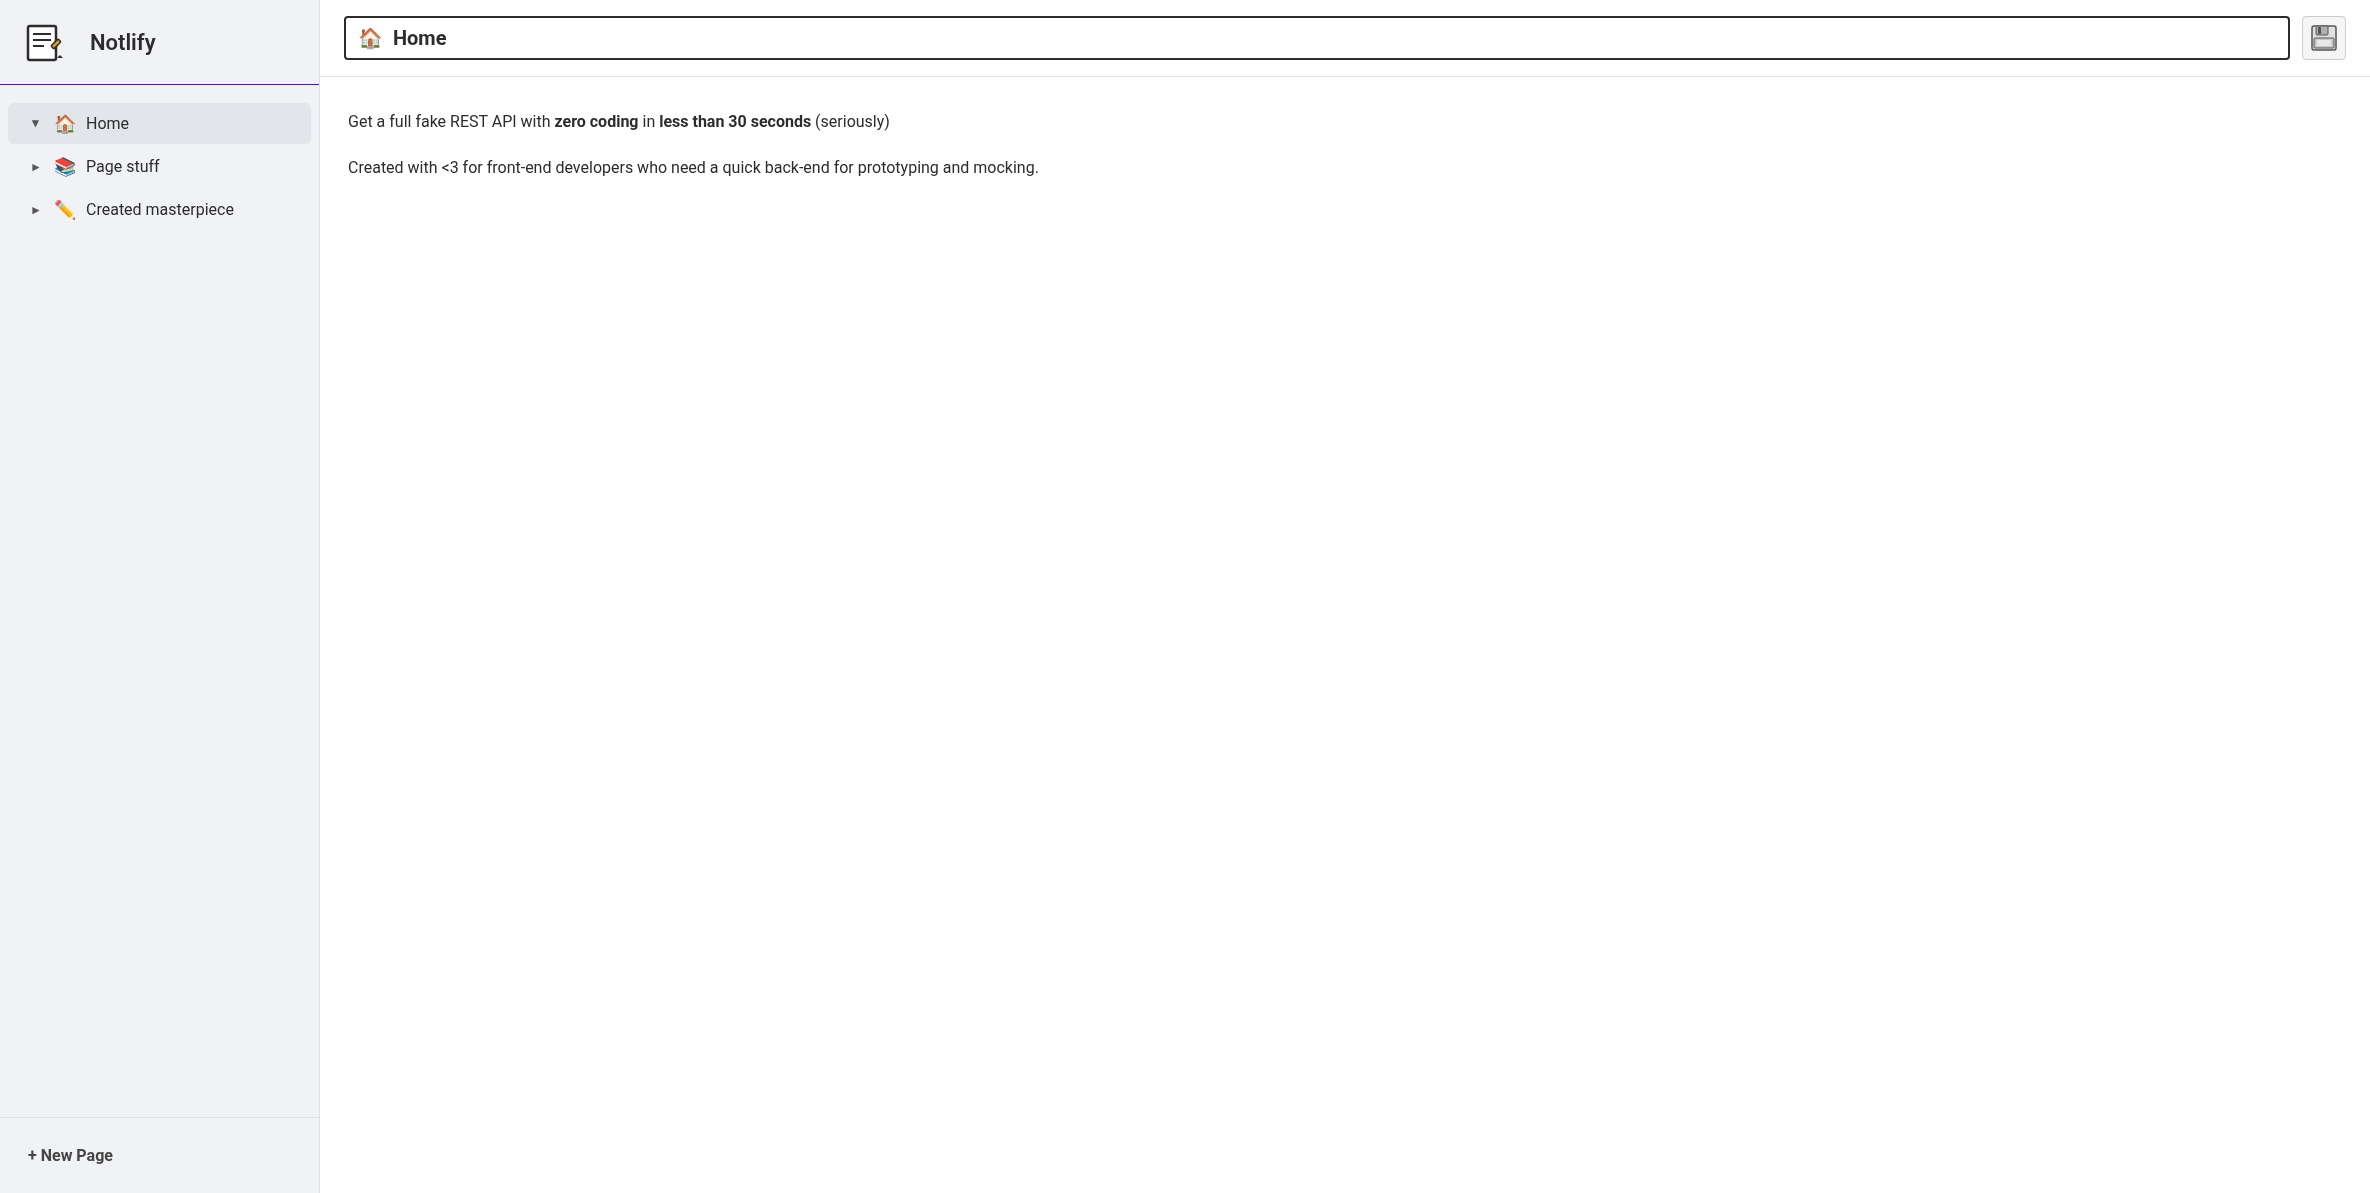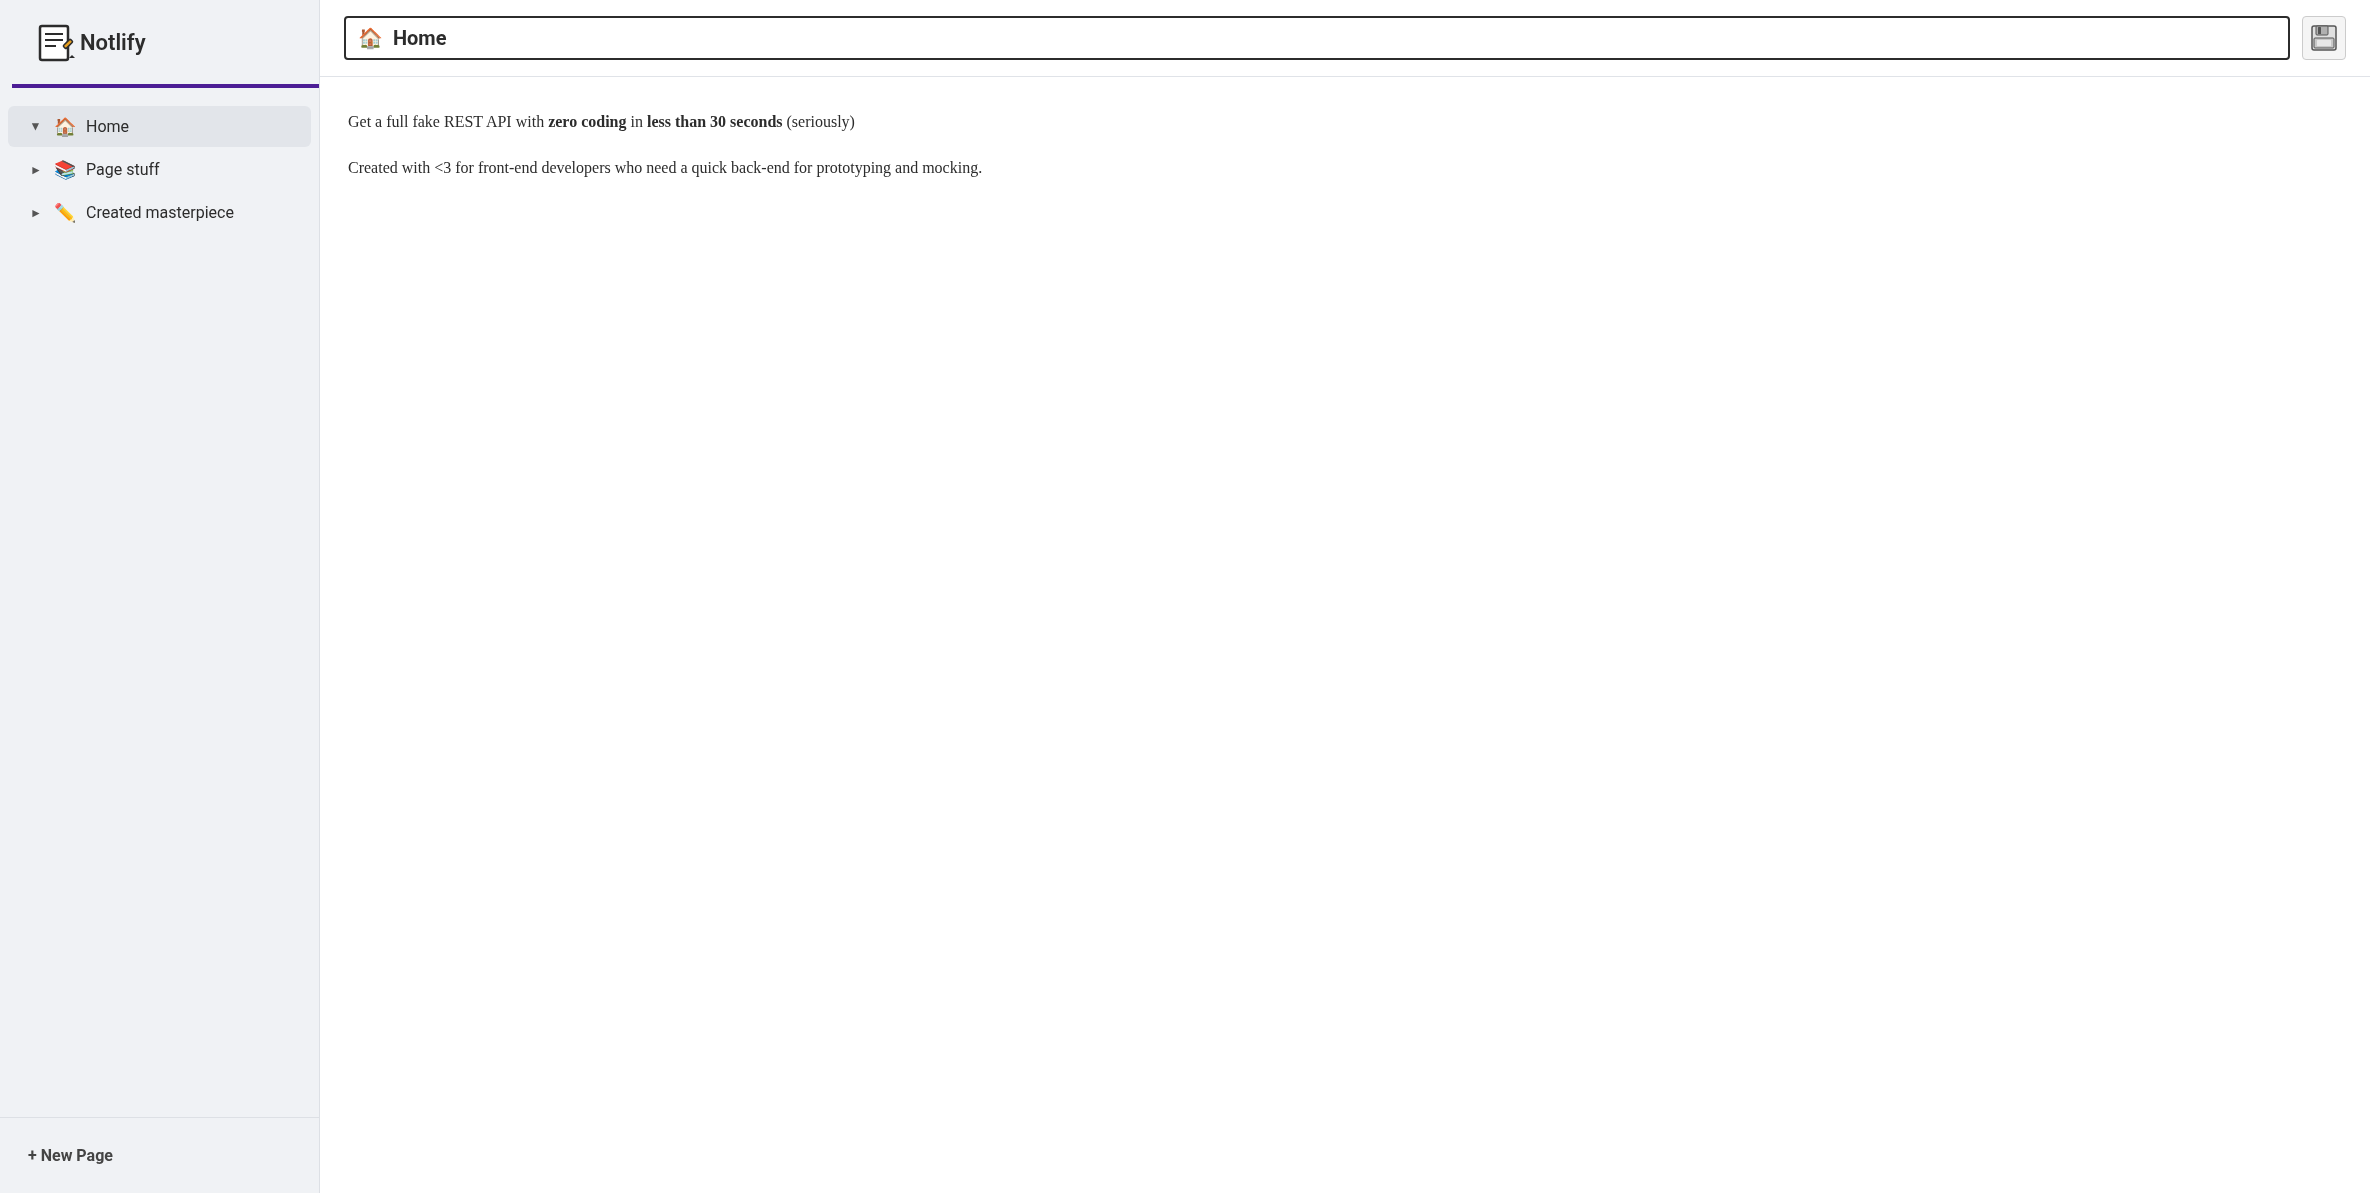--- a/index.html
+++ b/index.html
@@ -22,24 +22,23 @@
       min-width: 320px;
       background: #f0f2f5;
       display: flex;
       flex-direction: column;
       border-right: 1px solid #dde0e5;
     }
 
     .sidebar-header {
       display: flex;
       align-items: center;
-      gap: 0;
+      gap: 22px;
       padding: 20px 24px;
-      border-bottom: 4px solid #4c1d95;
-      margin-left: 12px;
+      border-bottom: 1px solid #4c1d95;
     }
 
     .app-logo {
       width: 44px;
       height: 44px;
     }
 
     .app-title {
       font-size: 22px;
       font-weight: 600;
@@ -160,21 +159,20 @@
       border-radius: 4px;
       background: #f5f5f5;
       font-size: 24px;
       color: #333;
     }
 
     .main-content {
       flex: 1;
       padding: 32px 28px;
       overflow-y: auto;
-      font-family: Liberation Serif, serif;
     }
 
     .content-text {
       font-size: 16px;
       color: #2c2c2c;
       line-height: 1.6;
       max-width: 900px;
     }
 
     .content-text p {

